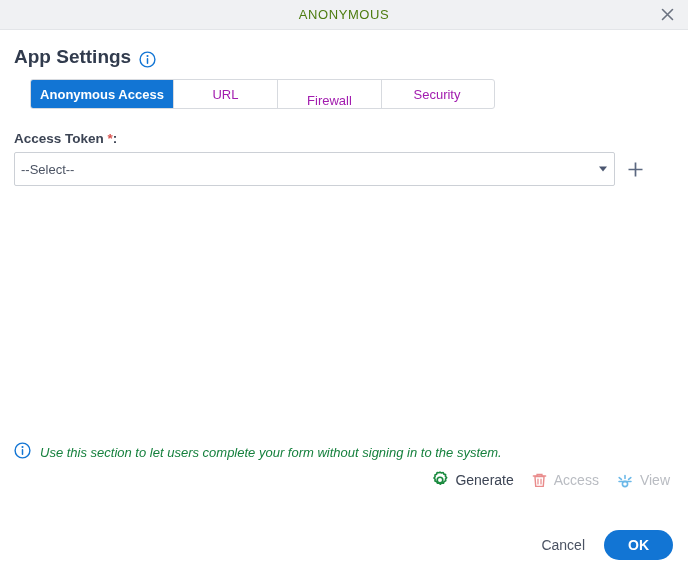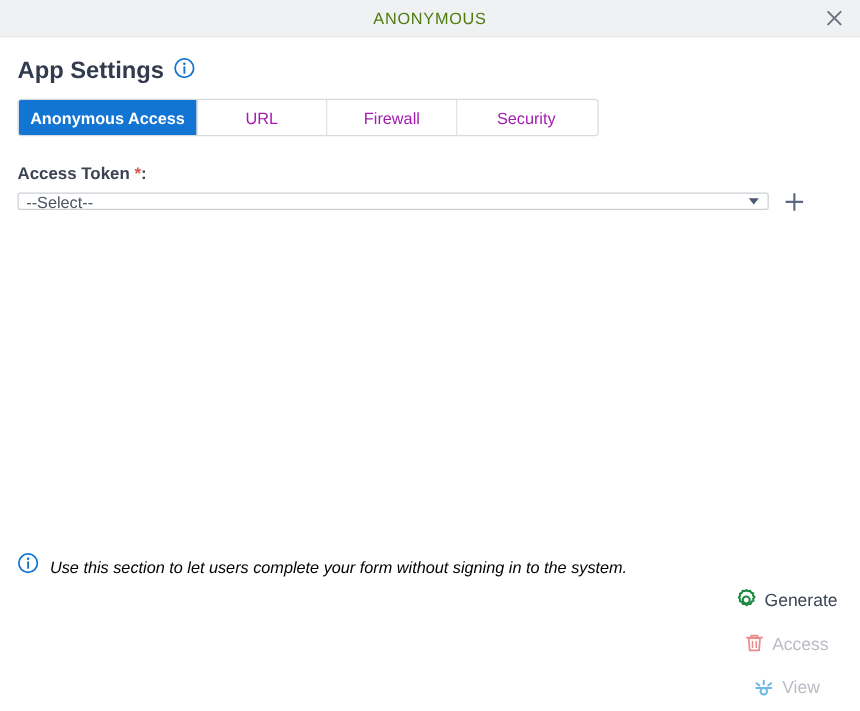--- a/index.html
+++ b/index.html
@@ -49,36 +49,36 @@
   .dialog-body {
     position: relative;
     height: 540px;
     background: #ffffff;
     padding: 0;
     box-sizing: border-box;
   }
 
   .section-head {
     display: flex;
-    align-items: flex-start;
+    align-items: flex-end;
     gap: 8px;
     padding: 16px 0 0 14px;
   }
   .section-title {
     font-size: 19px;
     font-weight: bold;
     color: #313b4d;
     line-height: 22px;
   }
   .info-icon { display: flex; align-items: center; }
 
   
   .tabs {
     display: flex;
-    margin: 11px 0 0 14px;
+    margin: 11px 0 0 30px;
     width: 465px;
     border: 1px solid #d7dadf;
     border-radius: 3px;
     overflow: hidden;
     box-sizing: border-box;
     height: 30px;
   }
   .tab {
     flex: 0 0 auto;
     display: flex;
@@ -93,21 +93,21 @@
     height: 100%;
   }
   .tab:last-child { border-right: none; }
   .tab.active {
     background: #1275d4;
     color: #ffffff;
     font-weight: bold;
   }
   .tab-w0 { width: 143px; }
   .tab-w1 { width: 104px; }
-  .tab-w2 { width: 104px; }
+  .tab-w2 { width: 104px; align-items: flex-end; }
   .tab-w3 { width: 110px; }
 
   
   .field { padding-left: 14px; }
   .field-label {
     font-size: 13.5px;
     font-weight: bold;
     color: #3c4454;
     margin-top: 22px;
     margin-bottom: 6px;
@@ -129,21 +129,21 @@
   }
 
   .select-row {
     display: flex;
     align-items: center;
     gap: 11px;
   }
   .select-box {
     position: relative;
     width: 601px;
-    height: 14px;
+    height: 34px;
     box-sizing: border-box;
     border: 1px solid #ccd0d6;
     border-radius: 2px;
     background: #ffffff;
     display: flex;
     align-items: center;
     cursor: pointer;
   }
   .select-value {
     font-size: 13px;
@@ -175,32 +175,31 @@
     position: absolute;
     left: 14px;
     top: 412px;
     display: flex;
     align-items: center;
     gap: 9px;
   }
   .hint-text {
     font-size: 13px;
     font-style: italic;
-    color: #000000;
+    color: #15803d;
   }
 
   
   .actions {
     position: absolute;
     right: 18px;
     top: 441px;
     display: flex;
     align-items: center;
     gap: 17px;
-    flex-direction: column;
   }
   .action {
     display: flex;
     align-items: center;
     gap: 6px;
     font-size: 14px;
     cursor: pointer;
   }
   .action-label { color: #3c4454; }
   .action.disabled .action-label { color: #b9bcc2; }
@@ -335,14 +334,18 @@
         <svg width="18" height="18" viewBox="0 0 18 18">
           <path d="M3.2 6.6 L5.4 8.4 M14.8 6.6 L12.6 8.4 M9 4.6 V7.4" stroke="#6bb8e8" stroke-width="1.6" stroke-linecap="round" fill="none"></path>
           <path d="M3.0 10.4 H15.0" stroke="#6bb8e8" stroke-width="1.5" stroke-linecap="round"></path>
           <circle cx="9" cy="13.0" r="2.6" fill="none" stroke="#6bb8e8" stroke-width="1.6"></circle>
         </svg>
       </span>
       <span class="action-label">View</span>
     </div>
   </div>
 
+  <div class="footer">
+    <button class="cancel-btn">Cancel</button>
+    <button class="ok-btn">OK</button>
+  </div>
 
 </div>
 
 </body></html>

